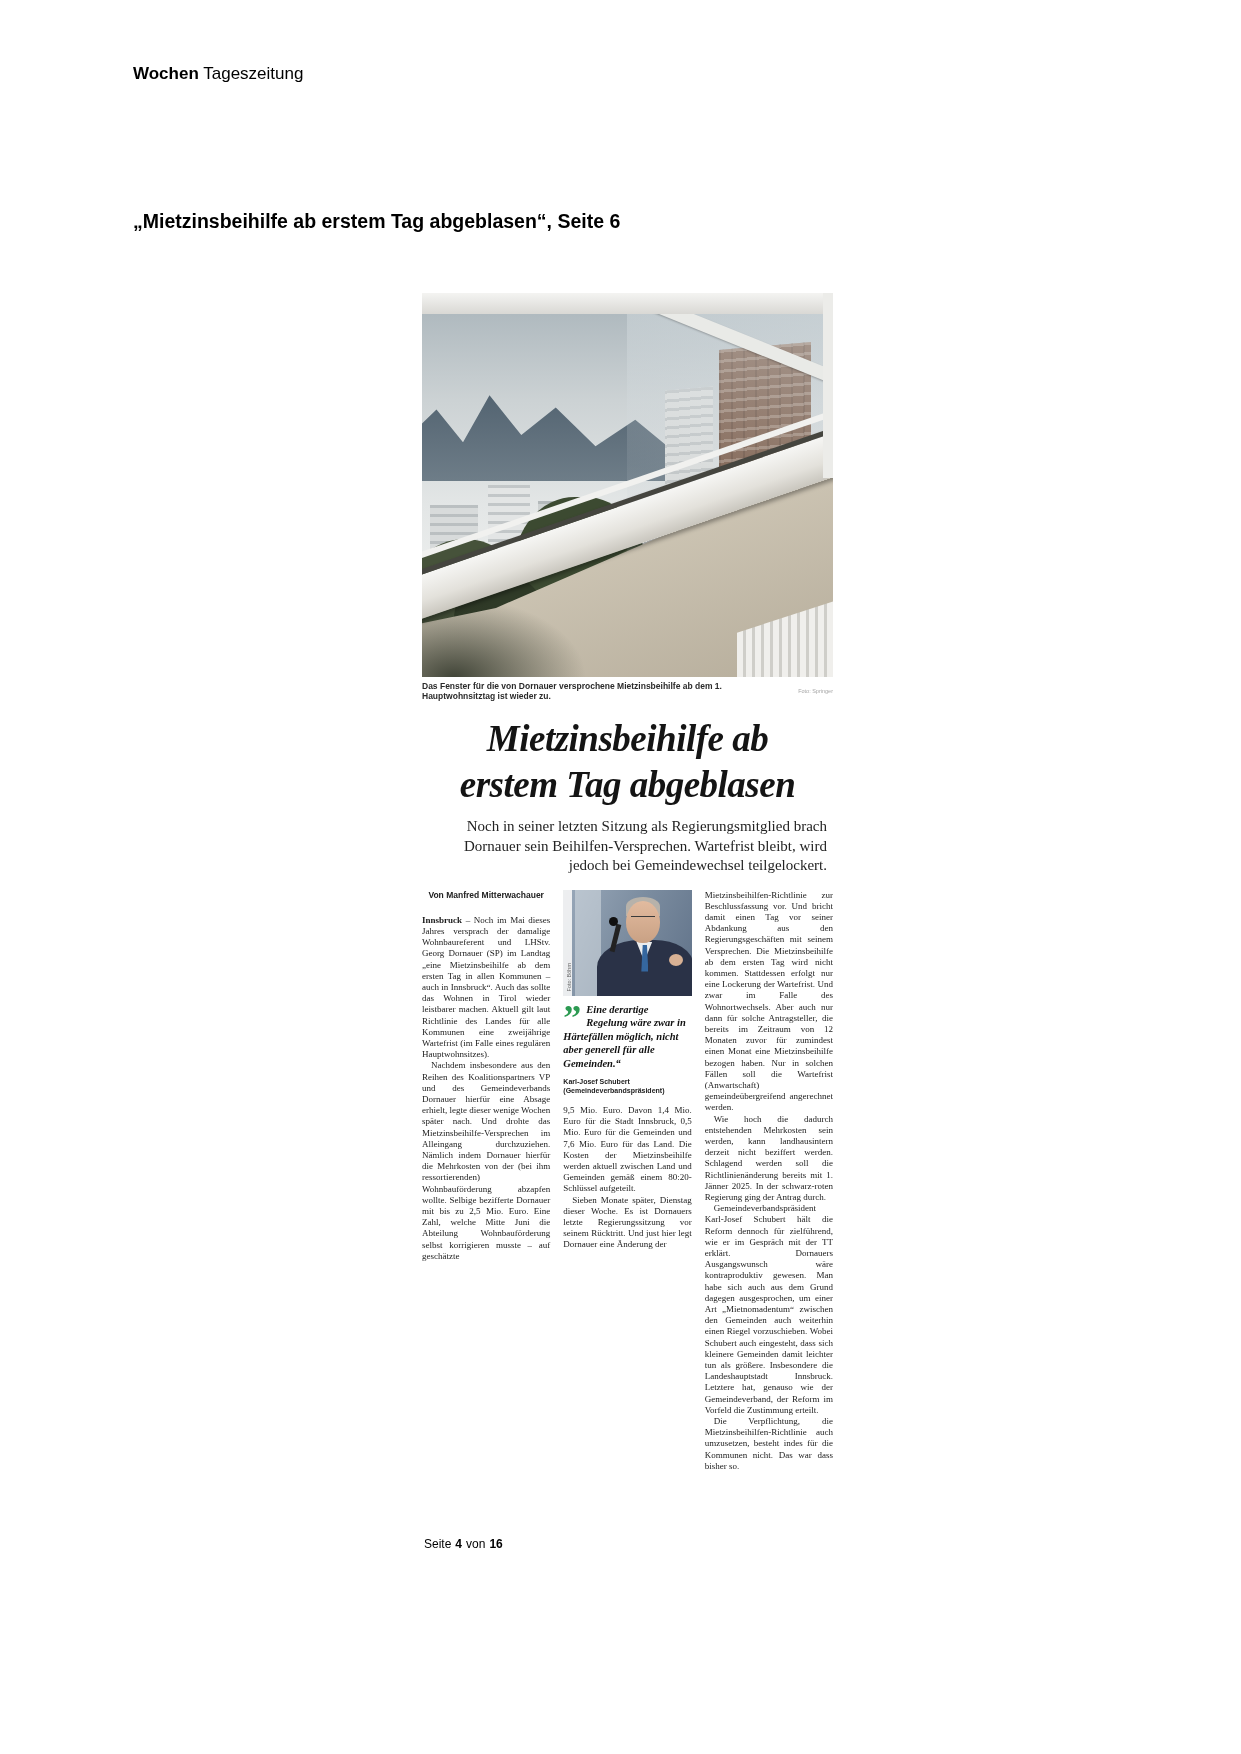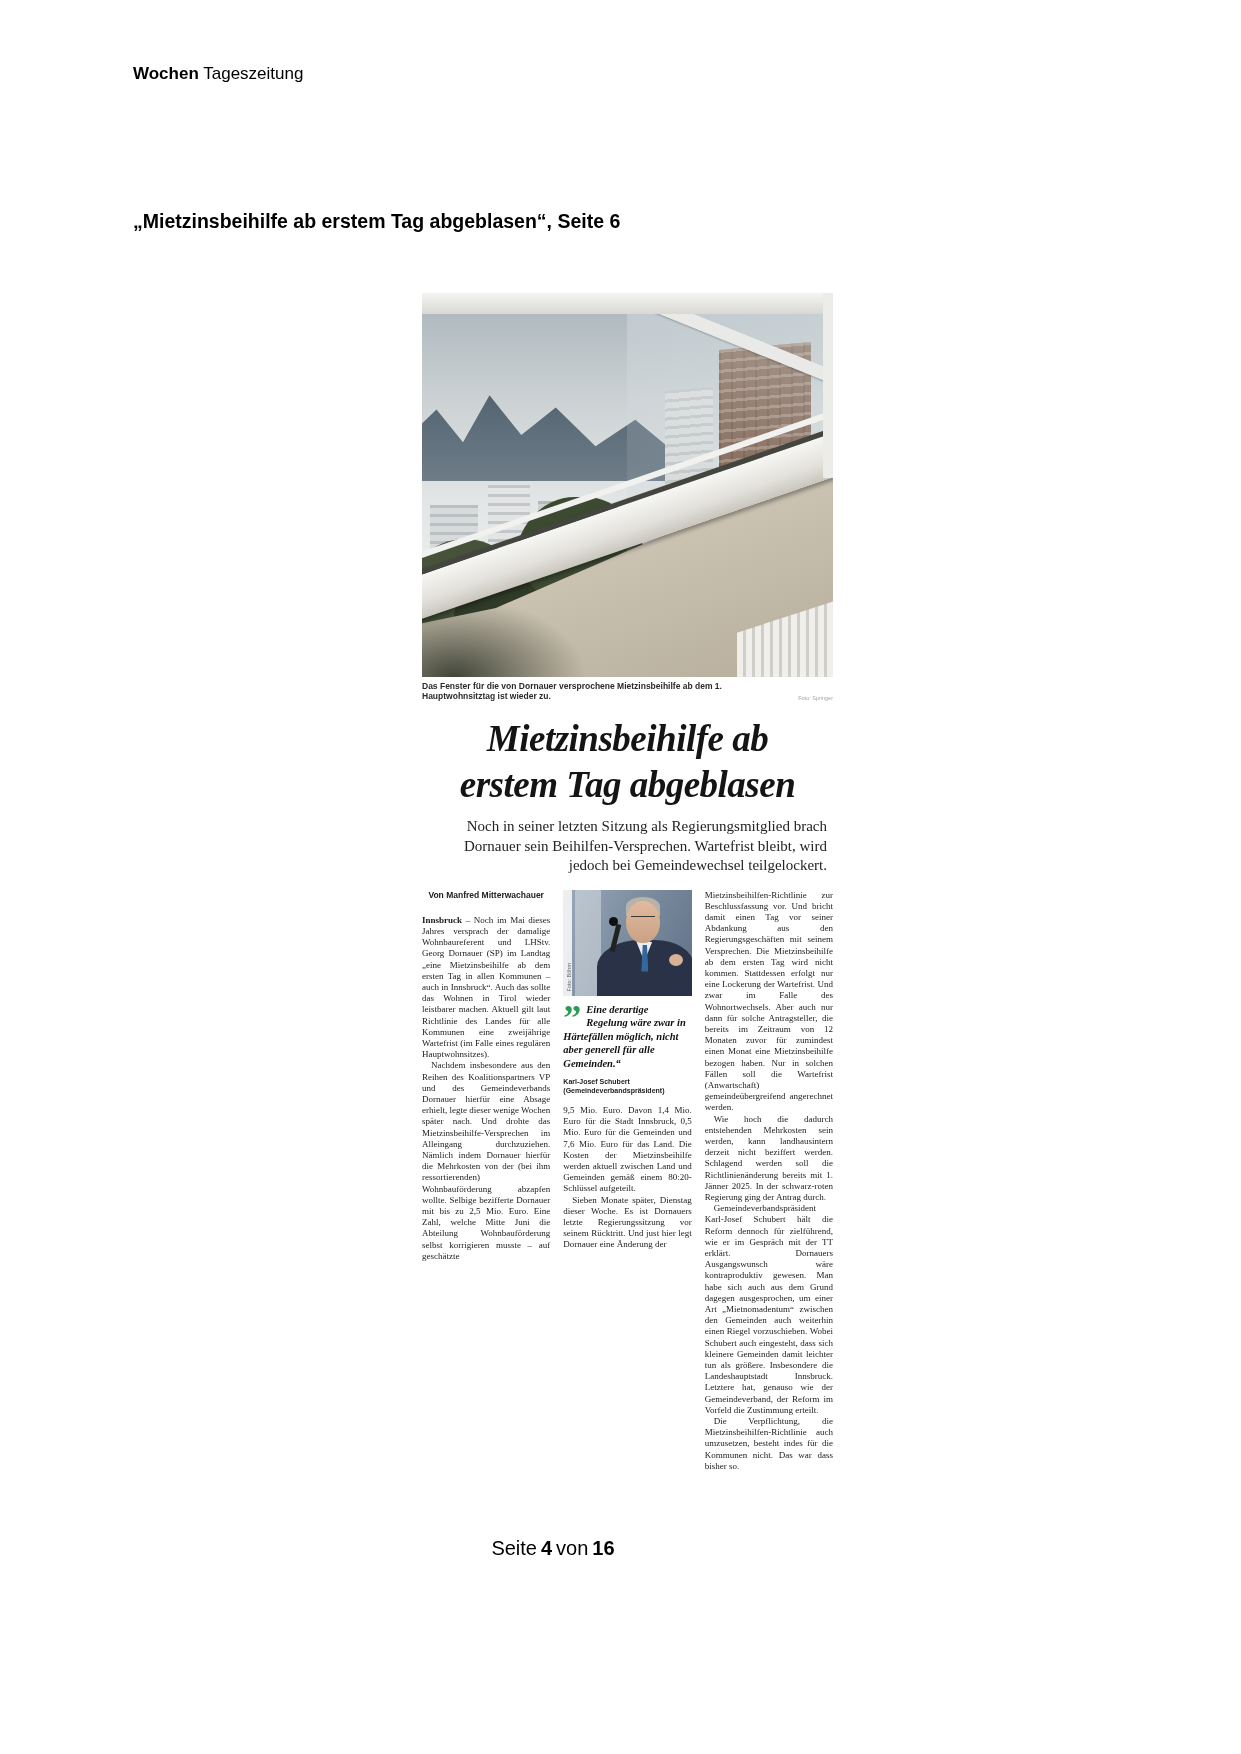--- a/index.html
+++ b/index.html
@@ -8,21 +8,21 @@
     width:1241px;height:1754px;
     background:#ffffff;
     font-family:"Liberation Sans",sans-serif;
     color:#111;
     overflow:hidden;
   }
   
   .brand{position:absolute;left:133px;top:64px;font-size:17px;color:#000;}
   .brand .b{font-weight:700;}
   .doc-headline{position:absolute;left:133px;top:210px;font-size:19.5px;font-weight:700;color:#000;}
-  .footer{position:absolute;left:422px;top:1537px;width:262px;text-align:center;font-size:20px;color:#000;}
+  .footer{position:absolute;left:422px;top:1537px;width:262px;font-size:12px;color:#000;}
   .footer span{margin:0 2px;}
   .footer .num{font-weight:700;}
 
   
   .clipping{position:absolute;left:422px;top:293px;width:411px;}
 
   
   .photo{position:relative;width:411px;height:384px;overflow:hidden;background:#c4cacd;}
   .photo div{position:absolute;}
   .ph-sky{inset:0;background:linear-gradient(180deg,#a9b4ba 0%,#ccd2d4 28%,#e3e6e6 55%,#eef0ef 78%);}
@@ -56,21 +56,21 @@
   .ph-sashbar{left:-20px;top:283px;width:490px;height:42px;
     background:linear-gradient(180deg,#f6f6f4 0%,#e3e1db 60%,#c9c6be 100%);
     border-top:5px solid #45453f;transform:rotate(-19deg);transform-origin:left top;
     box-shadow:0 3px 4px rgba(0,0,0,.35);}
   .ph-sashedge{left:200px;top:-8px;width:265px;height:13px;background:#e9eae7;
     transform:rotate(22deg);transform-origin:left top;box-shadow:0 1px 2px rgba(0,0,0,.25);}
   .ph-frametop{left:0;top:0;width:411px;height:21px;background:linear-gradient(180deg,#f4f4f2,#d9d8d4);}
   .ph-frameright{right:0;top:0;width:10px;height:185px;background:#ececе9;background:#ececе9;background:#ececE9;}
 
   
-  .caption-row{display:flex;align-items:flex-end;margin-top:4px;gap:12px;}
+  .caption-row{display:flex;align-items:center;margin-top:4px;gap:12px;}
   .caption{font-size:8.5px;font-weight:700;color:#2b2b2b;}
   .photo-credit{font-size:5.5px;color:#a6a6a6;margin-left:5px;white-space:nowrap;}
 
   
   .np-headline{margin-top:15px;text-align:center;font-family:"Liberation Serif",serif;
     font-weight:700;font-size:37px;line-height:46px;color:#141414;letter-spacing:-.5px;font-style:italic;}
   .np-subhead{margin:9px 6px 0;text-align:right;font-family:"Liberation Serif",serif;
     font-size:15px;line-height:19.5px;color:#232323;}
 
   

